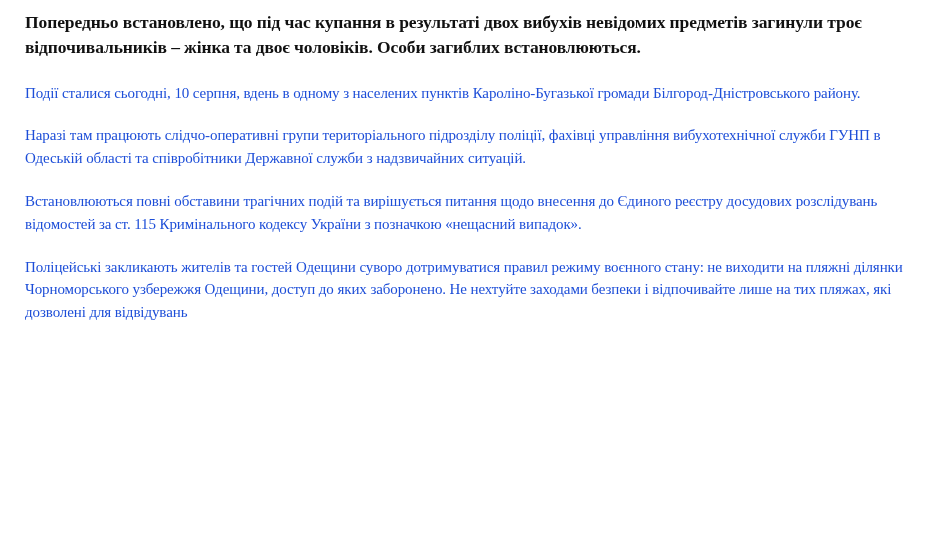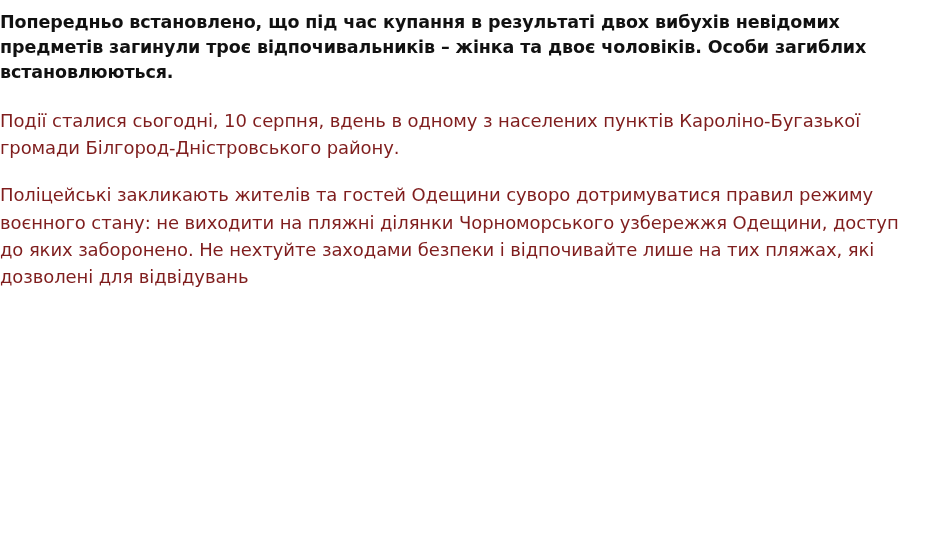--- a/index.html
+++ b/index.html
@@ -8,44 +8,47 @@
   }
   body {
     width: 941px;
     height: 550px;
     background: #ffffff;
     font-family: "DejaVu Sans", sans-serif;
     color: #1a1a1a;
     overflow: hidden;
   }
   .article {
-    padding: 10px 18px 0 0;
+    padding: 10px 18px 0 25px;
     box-sizing: border-box;
     width: 941px;
+    font-family: Liberation Serif, serif;
   }
   .lead {
     font-size: 17.5px;
     font-weight: bold;
     line-height: 1.42;
     color: #111111;
     margin: 0 0 22px 0;
     letter-spacing: -0.1px;
   }
   .para {
-    font-size: 18px;
+    font-size: 15px;
     font-weight: normal;
     line-height: 1.52;
-    color: #7f1d1d;
+    color: #1d4ed8;
     margin: 0 0 20px 0;
     letter-spacing: -0.1px;
   }
   .para:last-child {
     margin-bottom: 8px;
   }
 </style>
 </head>
 <body>
 
 <div class="article">
   <p class="lead">Попередньо встановлено, що під час купання в результаті двох вибухів невідомих предметів загинули троє відпочивальників – жінка та двоє чоловіків. Особи загиблих встановлюються.</p>
   <p class="para">Події сталися сьогодні, 10 серпня, вдень в одному з населених пунктів Кароліно-Бугазької громади Білгород-Дністровського району.</p>
+  <p class="para">Наразі там працюють слідчо-оперативні групи територіального підрозділу поліції, фахівці управління вибухотехнічної служби ГУНП в Одеській області та співробітники Державної служби з надзвичайних ситуацій.</p>
+  <p class="para">Встановлюються повні обставини трагічних подій та вирішується питання щодо внесення до Єдиного реєстру досудових розслідувань відомостей за ст. 115 Кримінального кодексу України з позначкою «нещасний випадок».</p>
   <p class="para">Поліцейські закликають жителів та гостей Одещини суворо дотримуватися правил режиму воєнного стану: не виходити на пляжні ділянки Чорноморського узбережжя Одещини, доступ до яких заборонено. Не нехтуйте заходами безпеки і відпочивайте лише на тих пляжах, які дозволені для відвідувань</p>
 </div>
 
 </body></html>

